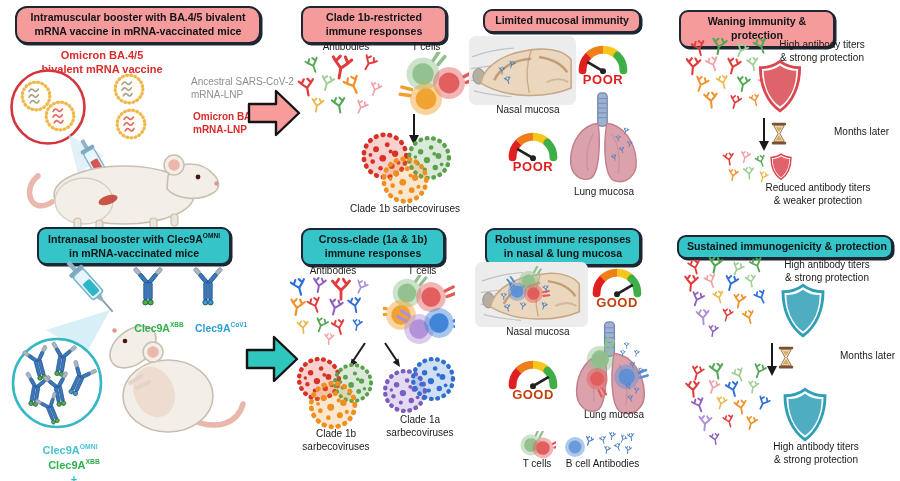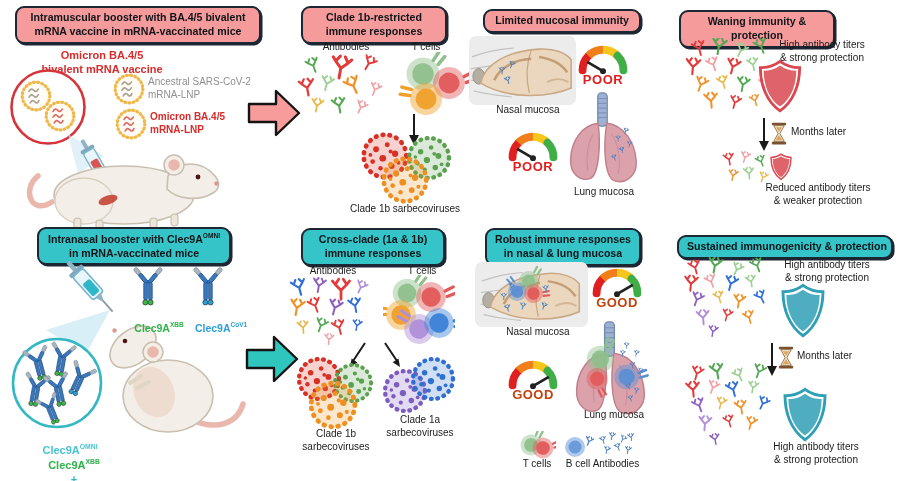--- a/index.html
+++ b/index.html
@@ -4,21 +4,21 @@
 <style>
   html,body{margin:0;padding:0;background:#fff;}
   .fig{position:relative;width:900px;height:481px;background:#fff;overflow:hidden;
        font-family:"Liberation Sans",sans-serif;color:#1a1a1a;}
   .abs{position:absolute;}
   .hdr{position:absolute;box-sizing:border-box;border:2px solid #1c2733;border-radius:9px;
        background:#f59b9b;color:#101418;font-weight:bold;font-size:10.6px;line-height:1.32;
        text-align:center;padding:3px 4px;white-space:pre-line;box-shadow:1.5px 1.5px 0 #1c2733;}
   .hdr.teal{background:#35c5c8;}
   .lbl{position:absolute;font-size:10px;line-height:1.25;text-align:center;white-space:pre-line;}
-  .lbl.left{text-align:left;}
+  .lbl.left{text-align:left;margin-left:43px;}
   .b{font-weight:bold;}
   .red{color:#d92b2b;} .gray{color:#8f8f8f;} .green{color:#2eb34a;}
   .blue{color:#2d9fd8;} .cyan{color:#49c3d4;} .teal-t{color:#2fb7c9;}
   .f11{font-size:11px;} .f105{font-size:10.5px;}
   .rate{position:absolute;font-weight:bold;font-size:13px;letter-spacing:.5px;text-align:center;}
   .rate.poor{color:#e02020;} .rate.good{color:#c2410c;}
   sup{font-size:0.62em;}
   .nosebg{position:absolute;background:#ececec;border-radius:7px;}
   svg{display:block;}
 </style>
@@ -161,21 +161,21 @@
         <ellipse cx="37" cy="31" rx="26" ry="17" fill="#f3efe8" stroke="#c9bfb0" stroke-width="1.6" transform="rotate(-38 37 31)"></ellipse>
         <circle cx="57" cy="36" r="10" fill="#f3efe8" stroke="#c9bfb0" stroke-width="1.5"></circle>
         <circle cx="57" cy="36" r="5.8" fill="#e9b7ab"></circle>
         <circle cx="29" cy="25" r="2.3" fill="#4a1414"></circle>
         <circle cx="18.5" cy="14.5" r="2.2" fill="#d89a8e"></circle>
         <path d="M45,60 l-11,7 M53,66 l-12,6" stroke="#e0d6c6" stroke-width="4" stroke-linecap="round"></path>
       </g>
     </defs>
   </svg>
 
-  <div class="hdr" style="left:15px;top:6px;width:246px;">Intramuscular booster with BA.4/5 bivalent
+  <div class="hdr" style="left:15px;top:6px;width:246px;border-radius:12px;">Intramuscular booster with BA.4/5 bivalent
 mRNA vaccine in mRNA-vaccinated mice</div>
 
   <div class="lbl b red f11" style="left:18px;top:49px;width:168px;">Omicron BA.4/5
 bivalent mRNA vaccine</div>
 
   <svg class="abs" style="left:8px;top:66px;" width="80" height="82" viewBox="0 0 80 82">
     <circle cx="40" cy="41" r="36.5" fill="#fff" stroke="#d4343a" stroke-width="2.6"></circle>
     <use href="#lnp" transform="translate(28,30) scale(1.15)" color="#a9a296"></use>
     <use href="#lnp" transform="translate(52,50) scale(1.15)" color="#e06a6a"></use>
   </svg>

